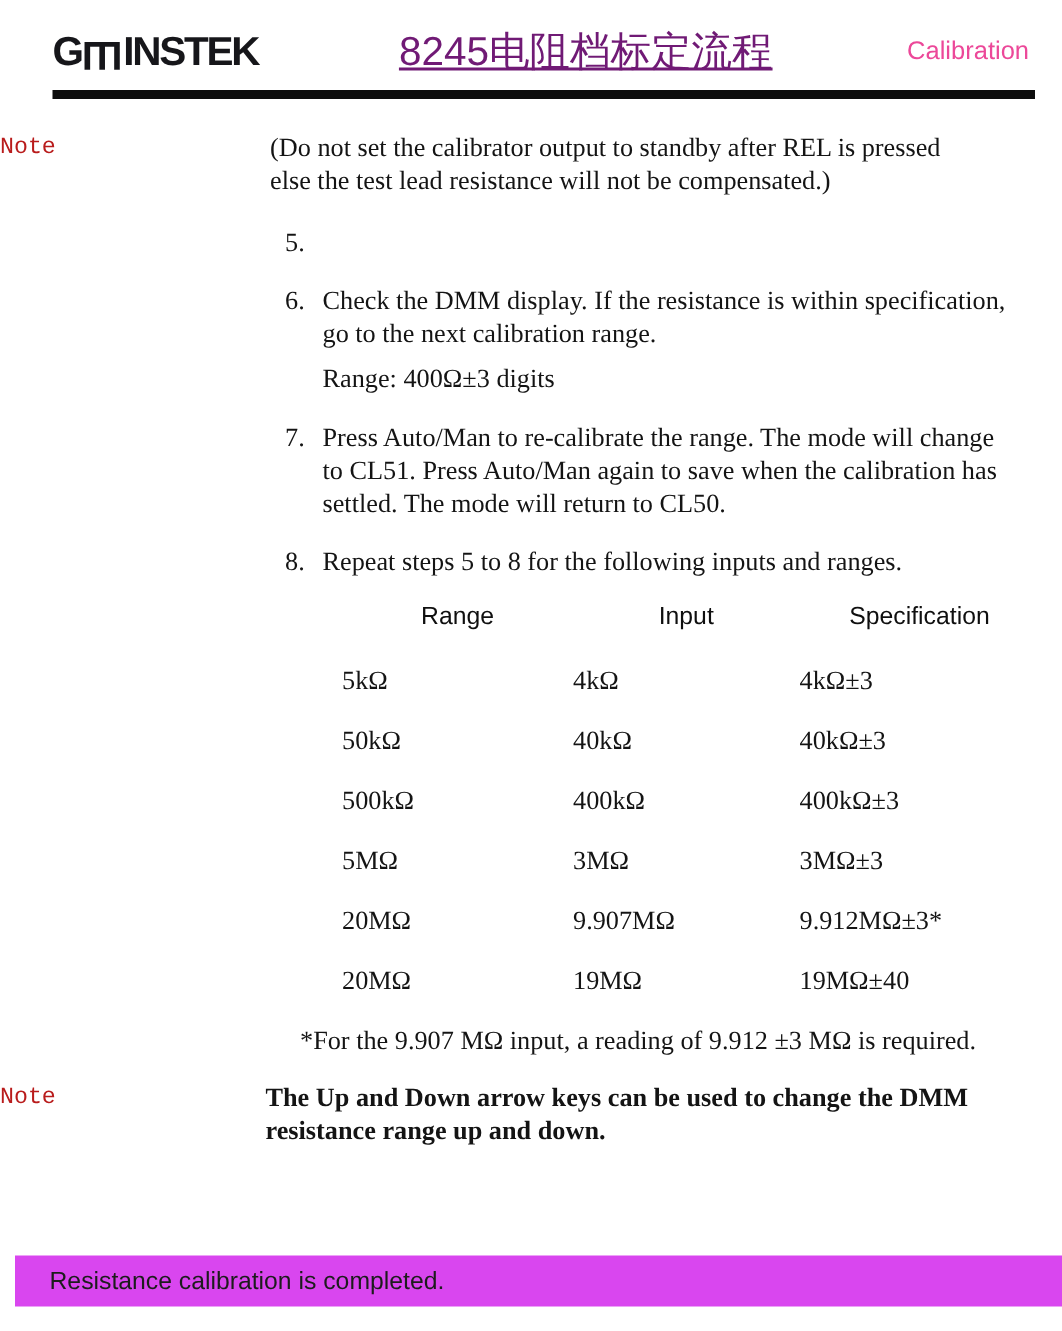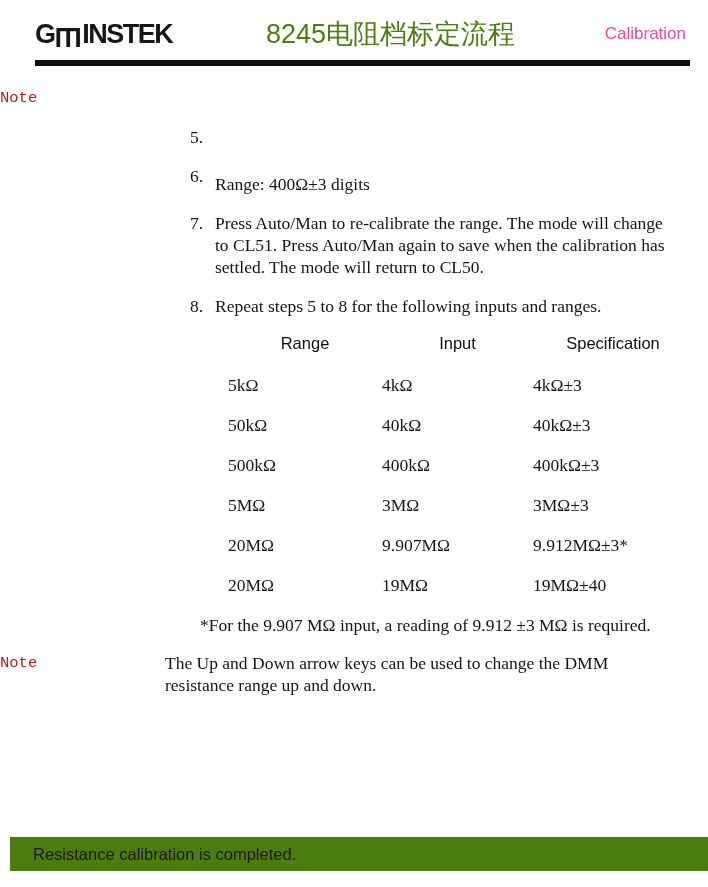--- a/index.html
+++ b/index.html
@@ -77,57 +77,59 @@
     font-size:17.5px; line-height:22px;
     text-align:left; vertical-align:top; padding:0; height:40px;
   }
   .col-range { width:154px; }
   .col-input { width:151px; }
   .col-spec  { width:160px; }
 
   
   .footnote { margin:0 0 0 200px; font-size:17.5px; line-height:22px; max-width:465px; }
   .note-row2 { margin-top:16px; }
-  .note-row2 .para { margin-left:10px; max-width:470px; }
+  .note-row2 .para { margin-left:22px; max-width:470px;font-weight:bold; }
 
   
   .footer-bar {
     position:absolute; left:10px; right:0; top:837px; height:34px;
     display:flex; align-items:center;
     padding-left:23px; box-sizing:border-box;
     font-family:"Liberation Sans", sans-serif;
     font-size:16.5px; color:#1c1c1c;
   }
 </style>
 </head>
 <body>
 
 <div>
 
   <header class="header">
     <div class="logo">
       <span>G</span><span class="logo-w">Ш</span><span>INSTEK</span>
     </div>
-    <div class="title" style="color: #4d7c0f;">8245电阻档标定流程</div>
+    <div class="title" style="color: #701a75; text-decoration: underline;">8245电阻档标定流程</div>
     <div class="header-right">Calibration</div>
   </header>
 
   <div class="rule"></div>
 
   <section class="row note-row">
     <div class="label-col">Note</div>
+    <p class="para">(Do not set the calibrator output to standby after REL is pressed else the test lead resistance will not be compensated.)</p>
   </section>
 
   <ol class="steps">
     <li class="step">
       <span class="step-num">5.</span>
     </li>
     <li class="step">
       <span class="step-num">6.</span>
       <div class="step-body">
+        <p>Check the DMM display. If the resistance is within specification, go to the next calibration range.</p>
         <p class="step-sub">Range: 400Ω±3 digits</p>
       </div>
     </li>
     <li class="step">
       <span class="step-num">7.</span>
       <div class="step-body">
         <p>Press Auto/Man to re-calibrate the range. The mode will change to CL51. Press Auto/Man again to save when the calibration has settled. The mode will return to CL50.</p>
       </div>
     </li>
     <li class="step">
@@ -180,17 +182,17 @@
     </tbody>
   </table>
 
   <p class="footnote">*For the 9.907 MΩ input, a reading of 9.912 ±3 MΩ is required.</p>
 
   <section class="row note-row2">
     <div class="label-col">Note</div>
     <p class="para">The Up and Down arrow keys can be used to change the DMM resistance range up and down.</p>
   </section>
 
-  <div class="footer-bar" style="background: #4d7c0f;">
+  <div class="footer-bar" style="background: #d946ef;">
     <span>Resistance calibration is completed.</span>
   </div>
 
 </div>
 
 </body></html>

